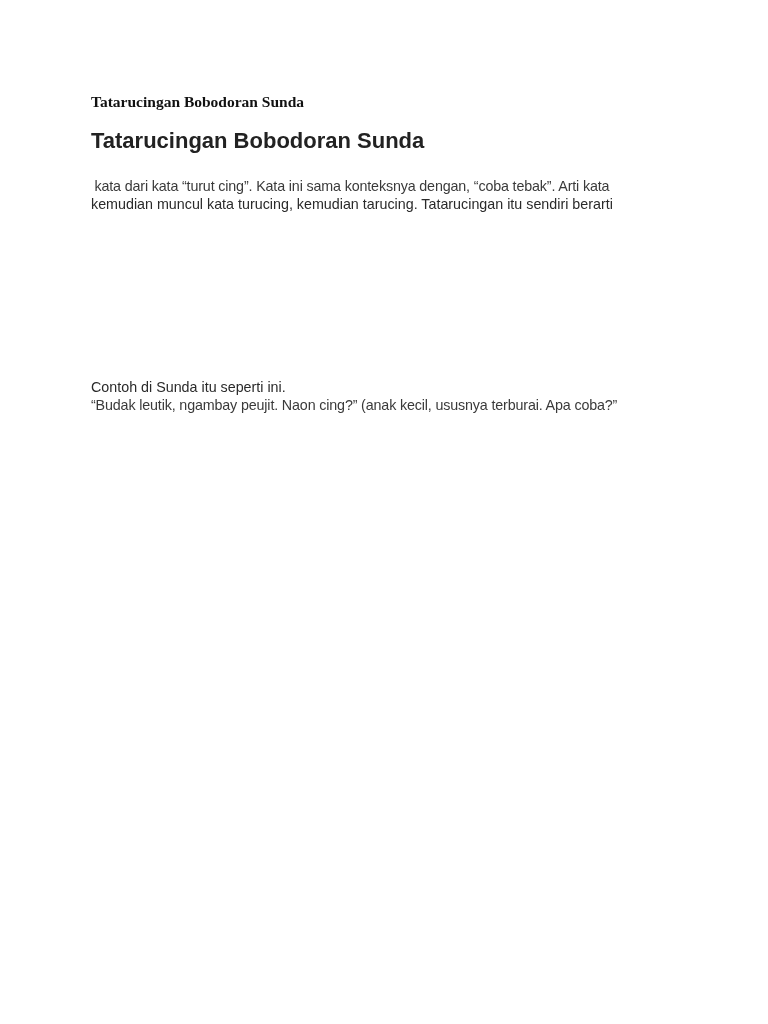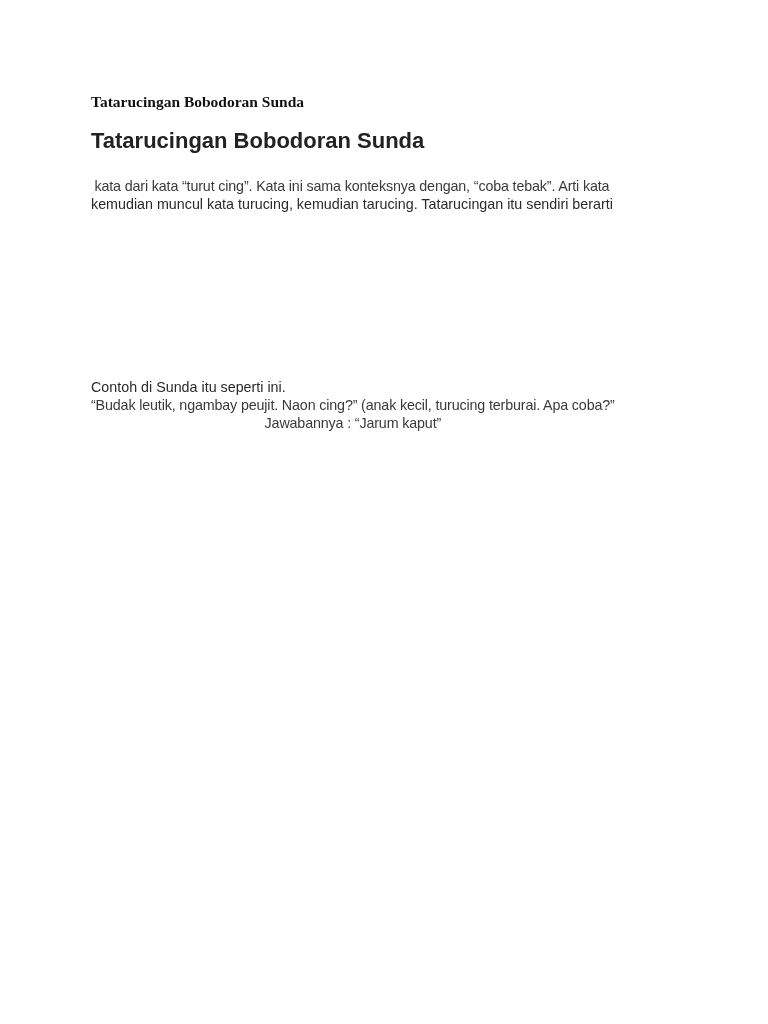--- a/index.html
+++ b/index.html
@@ -70,16 +70,15 @@
   <h1 class="doc-title">Tatarucingan Bobodoran Sunda</h1>
   <h2 class="doc-heading">Tatarucingan Bobodoran Sunda</h2>
 
   <p class="body-text para-1">
     <span class="line light">kata dari kata “turut cing”. Kata ini sama konteksnya dengan, “coba tebak”. Arti kata</span>
     <span class="line">kemudian muncul kata turucing, kemudian tarucing. Tatarucingan itu sendiri berarti</span>
   </p>
 
   <p class="body-text para-2">
     <span class="line">Contoh di Sunda itu seperti ini.</span>
-    <span class="line light">“Budak leutik, ngambay peujit. Naon cing?” (anak kecil, turucing terburai. Apa coba?”</span>
-    <span class="line light">Jawabannya : “Jarum kaput”</span>
+    <span class="line light">“Budak leutik, ngambay peujit. Naon cing?” (anak kecil, ususnya terburai. Apa coba?”</span>
   </p>
 </div>
 
 </body></html>

